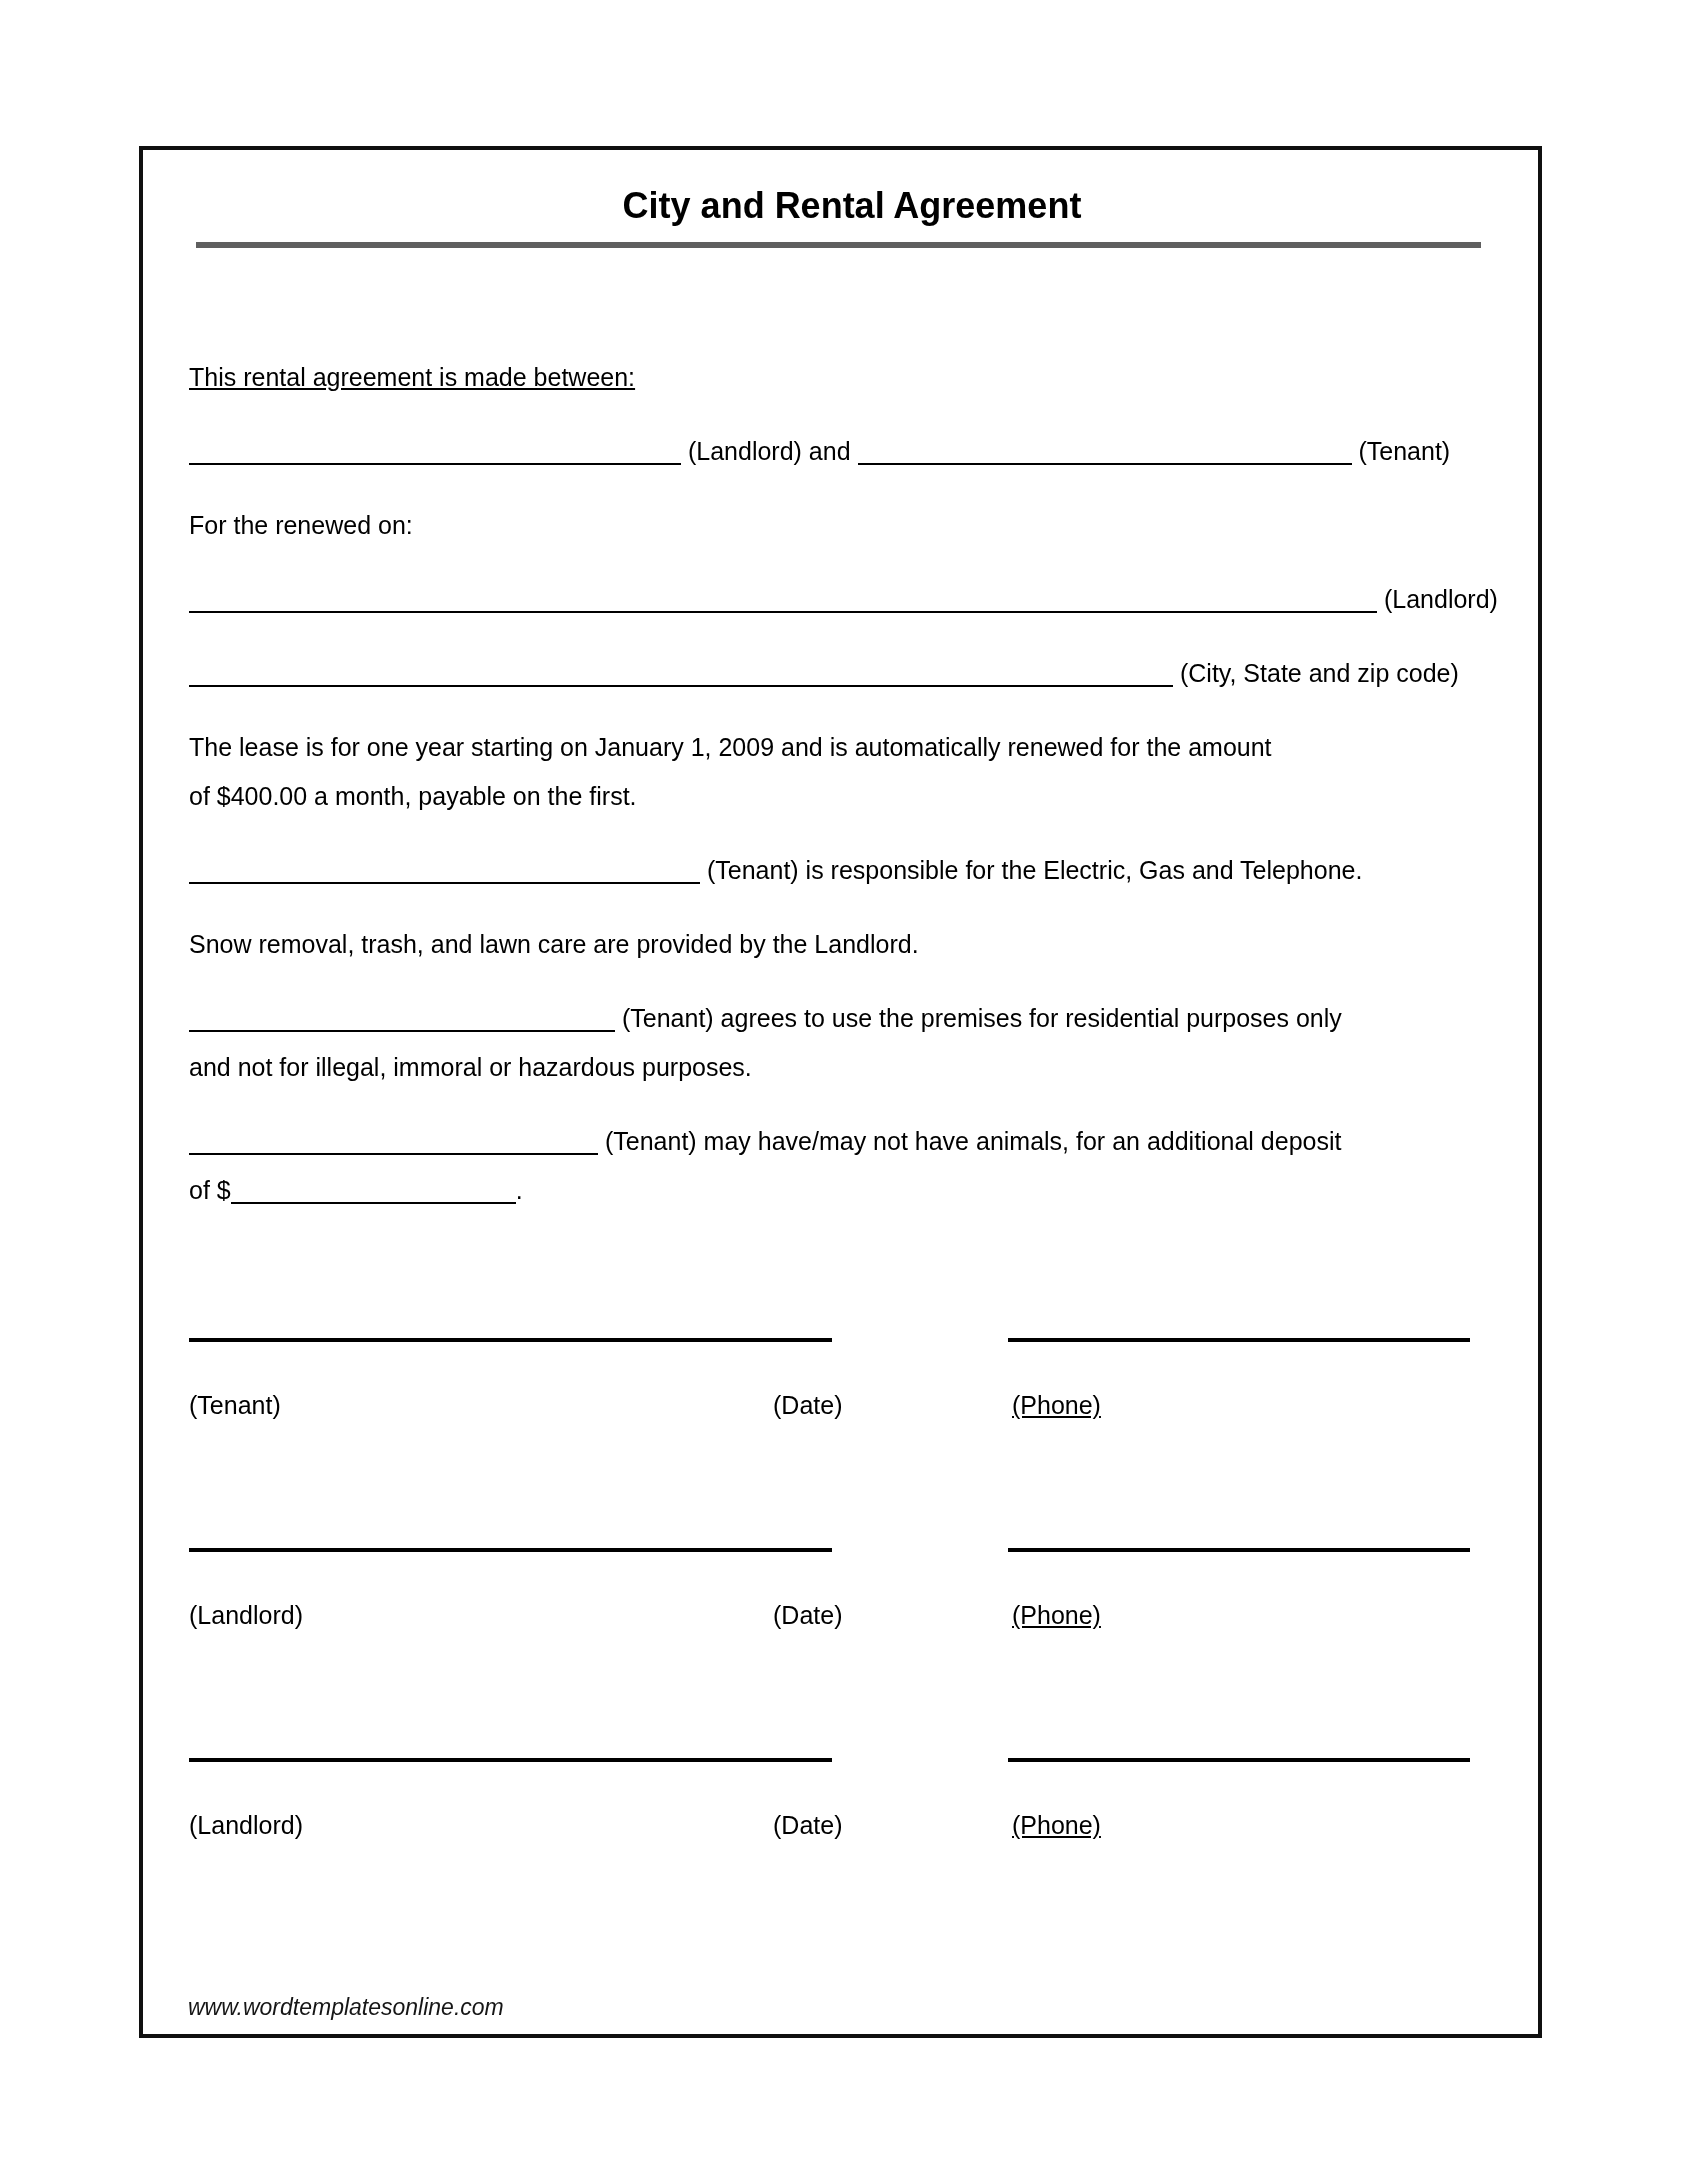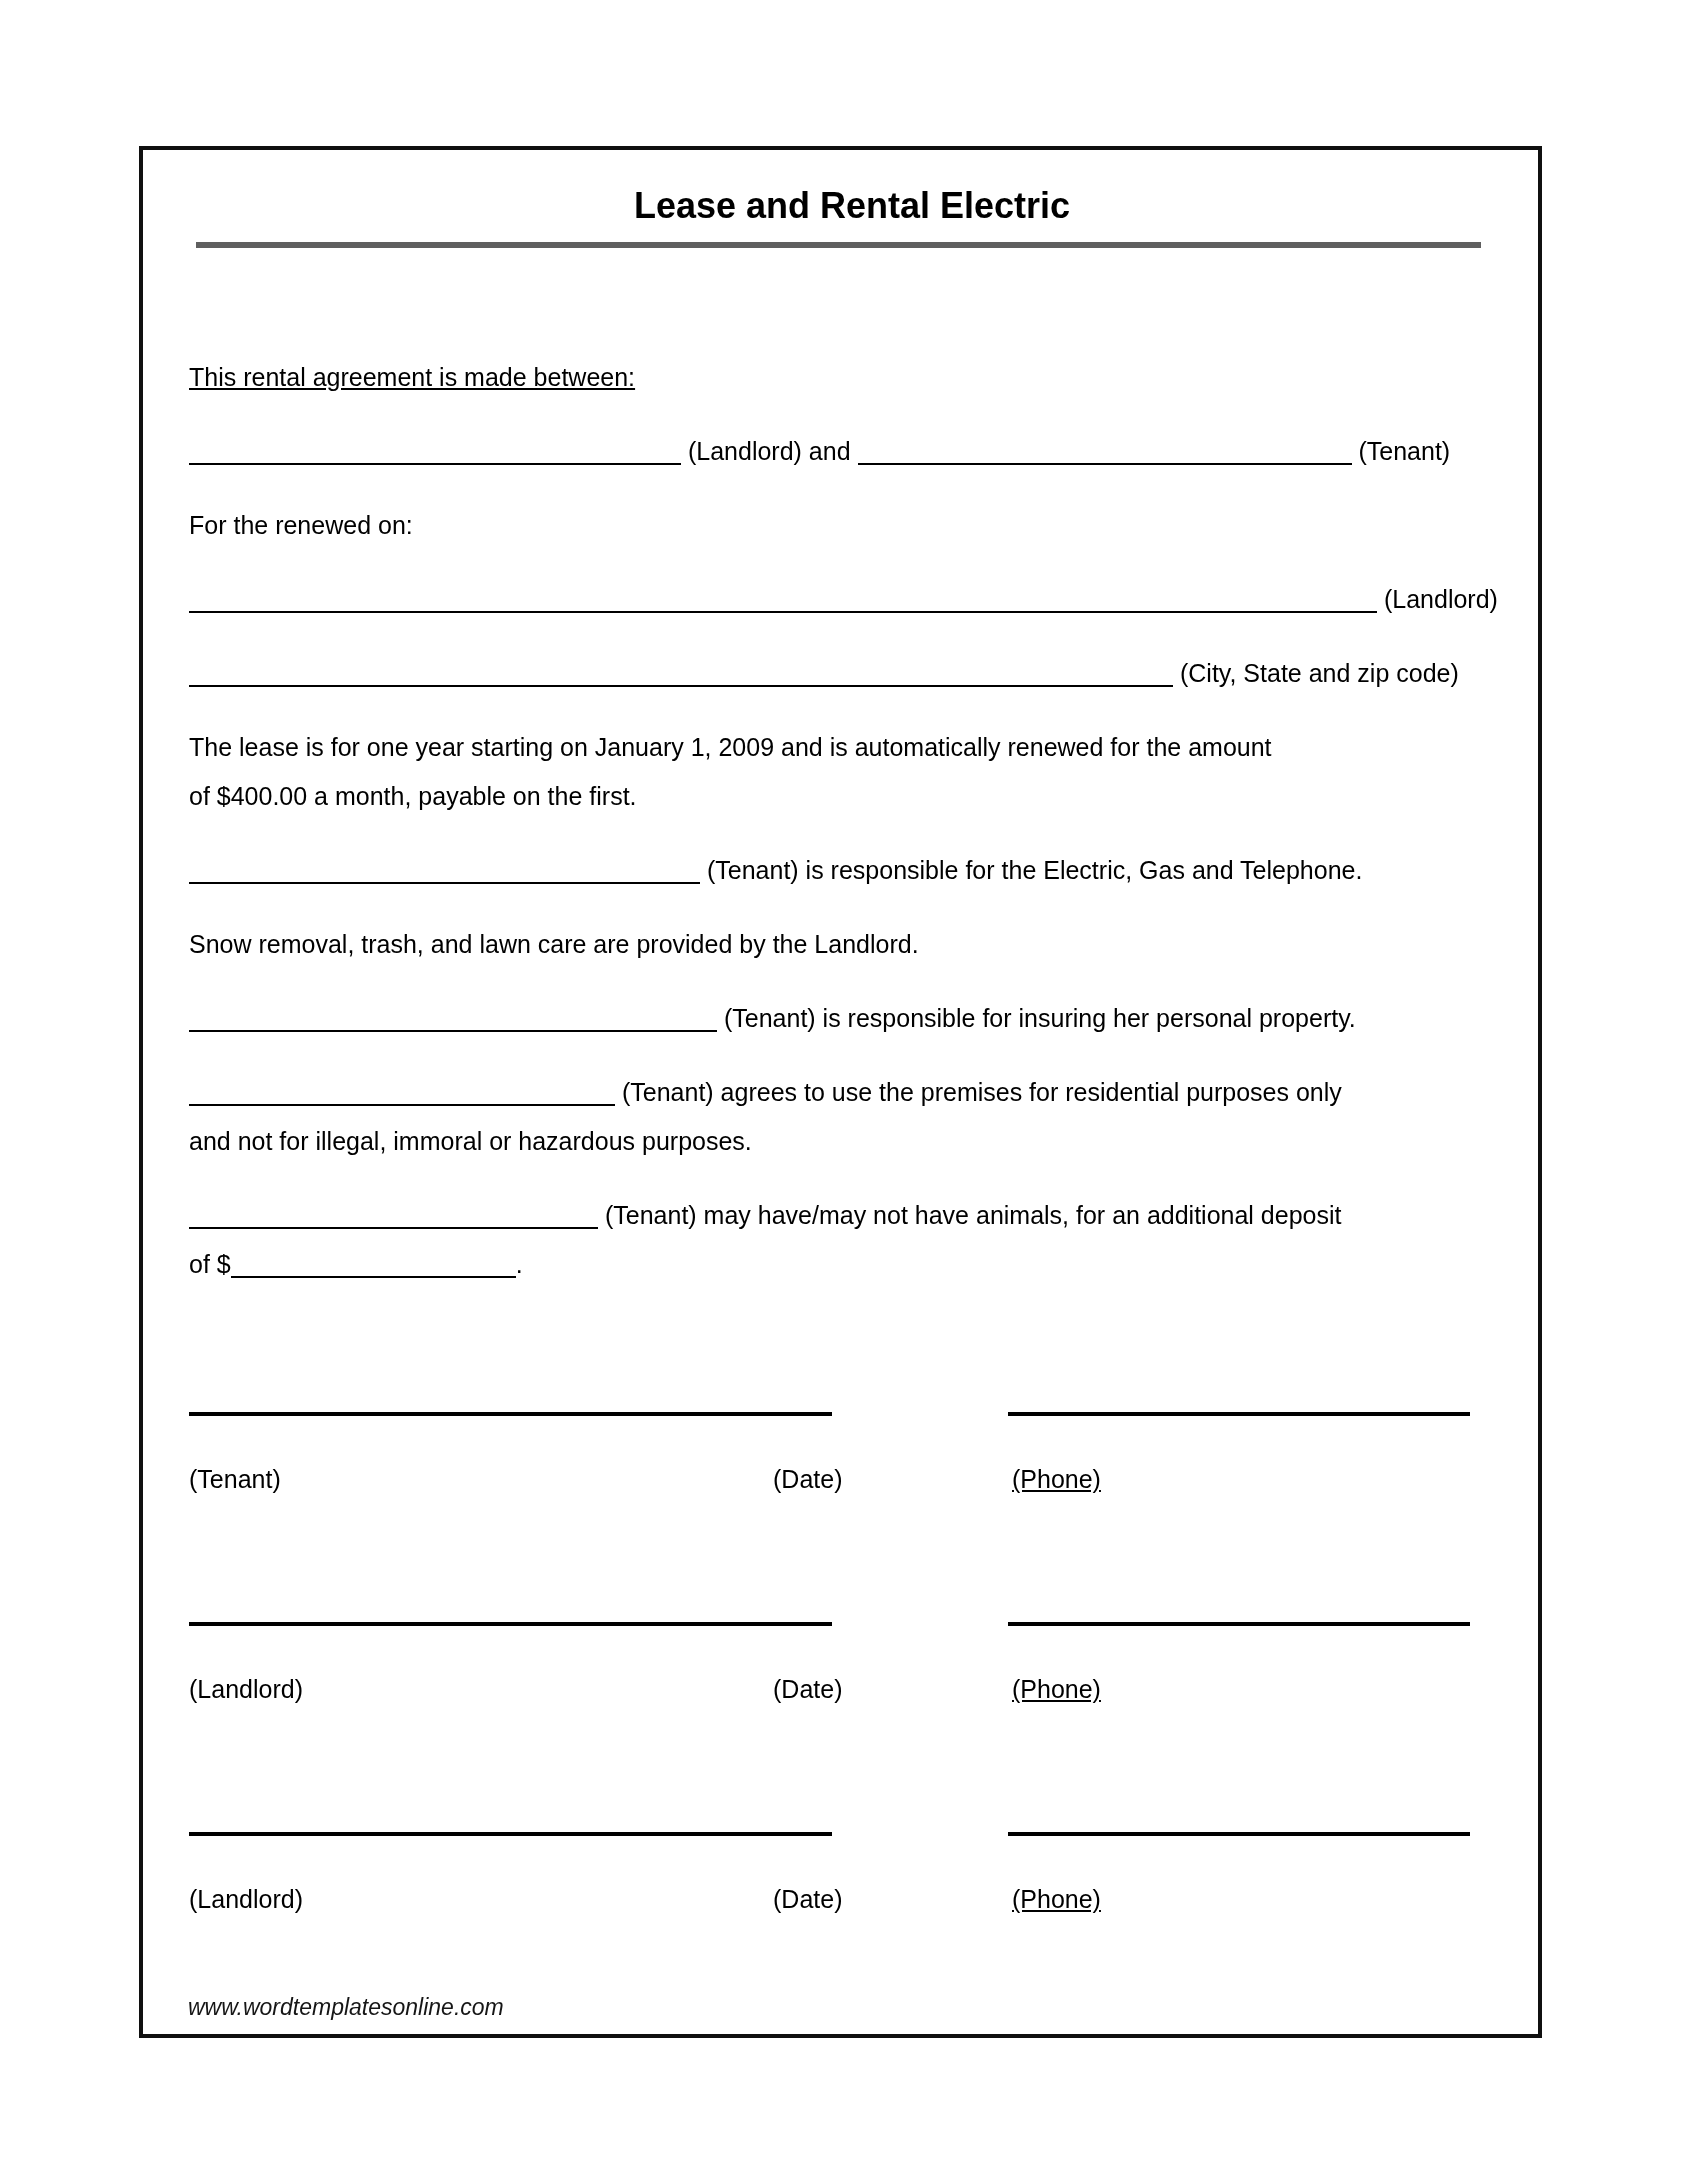--- a/index.html
+++ b/index.html
@@ -103,21 +103,21 @@
     color: #161616;
     margin-left: 28px;
   }
 </style>
 </head>
 <body>
 
 <div class="screen">
   <div class="page">
 
-    <h1 class="doc-title">Lease and Rental Electric</h1>
+    <h1 class="doc-title">City and Rental Agreement</h1>
     <div class="title-rule"></div>
 
     <div class="row intro-row">
       <span>This rental agreement is made between:</span>
     </div>
 
     <div class="row"><span class="blank b-name1"></span> <span>(Landlord) and</span> <span class="blank b-name2"></span> <span>(Tenant)</span></div>
 
     <div class="row">
       <span>For the renewed on:</span>
@@ -131,21 +131,20 @@
       <span>The lease is for one year starting on January 1, 2009 and is automatically renewed for the amount</span>
       <span class="line2">of $400.00 a month, payable on the first.</span>
     </div>
 
     <div class="row"><span class="blank b-utilities"></span> <span>(Tenant) is responsible for the Electric, Gas and Telephone.</span></div>
 
     <div class="row">
       <span>Snow removal, trash, and lawn care are provided by the Landlord.</span>
     </div>
 
-    <div class="row"><span class="blank b-insurance"></span> <span>(Tenant) is responsible for insuring her personal property.</span></div>
 
     <div class="row"><span class="blank b-residential"></span> <span>(Tenant) agrees to use the premises for residential purposes only</span><span class="line2">and not for illegal, immoral or hazardous purposes.</span></div>
 
     <div class="row"><span class="blank b-animals"></span> <span>(Tenant) may have/may not have animals, for an additional deposit</span><span class="line2"><span>of $</span><span class="blank b-deposit"></span><span>.</span></span></div>
 
     <div class="signatures">
 
       <div class="sig-row">
         <div class="sig-line sig-line-party"></div>
         <div class="sig-line sig-line-phone"></div>

